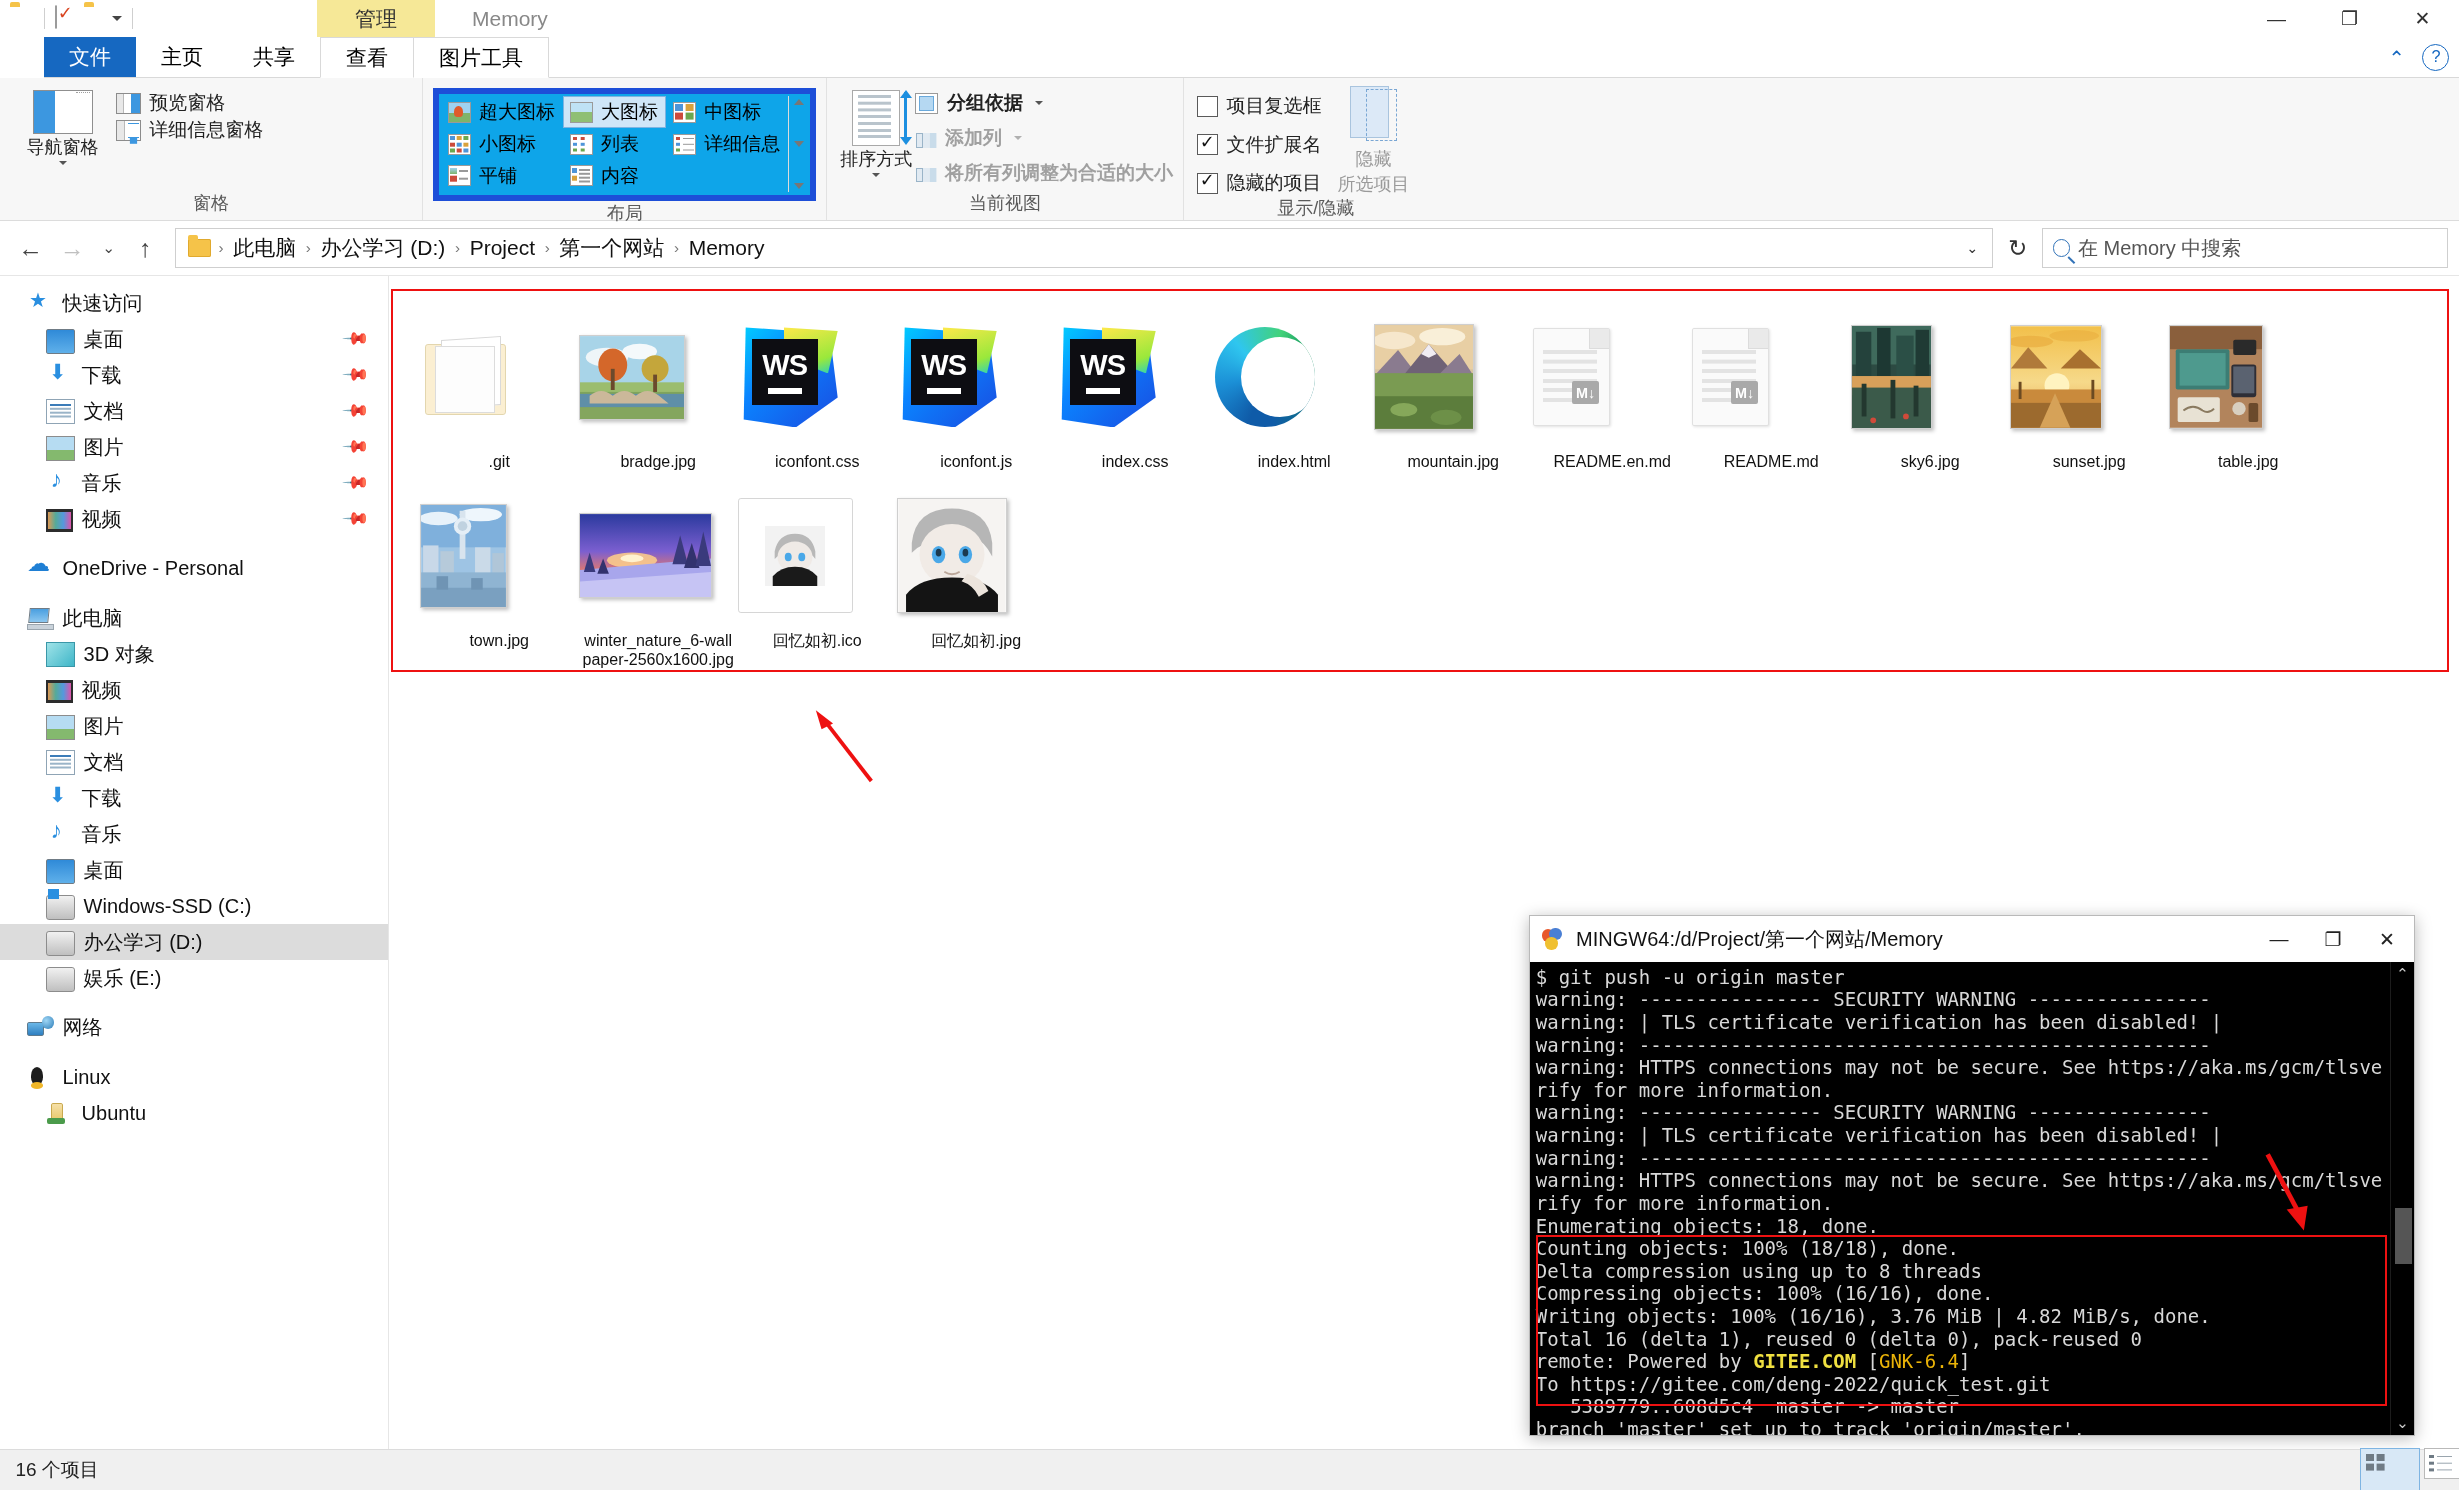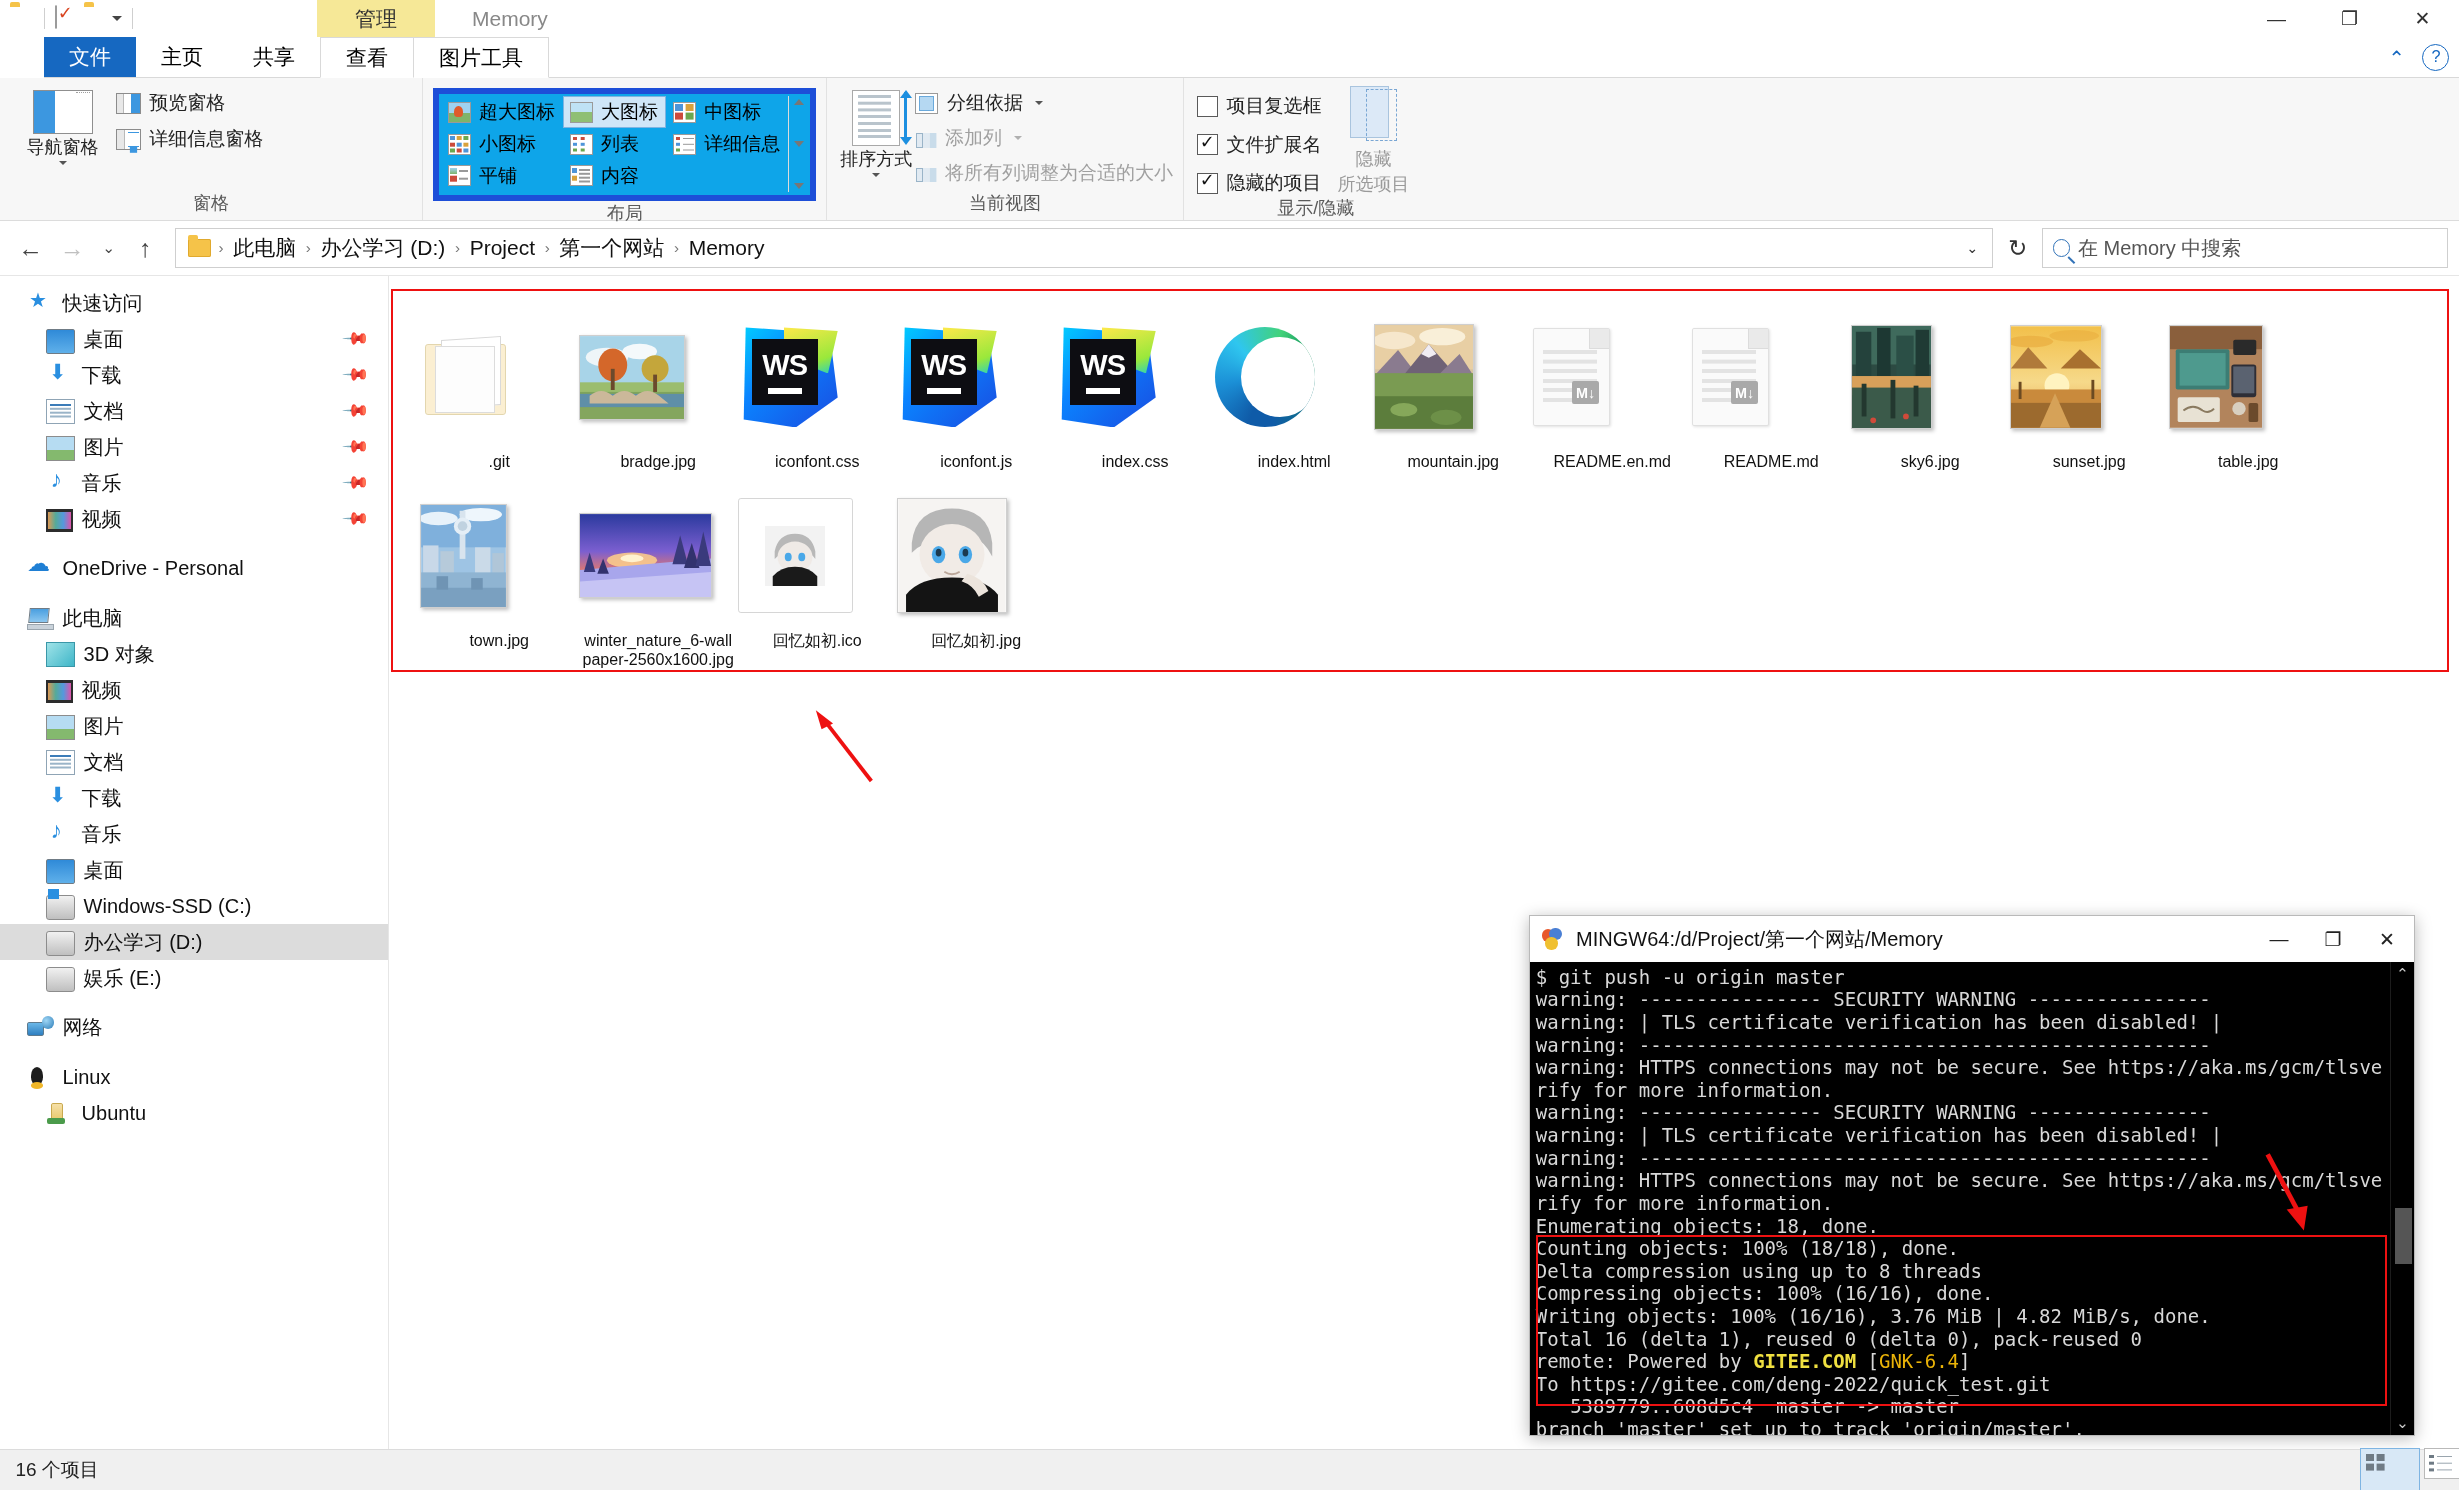--- a/index.html
+++ b/index.html
@@ -40,21 +40,21 @@
   .rgroup + .rgroup{border-left:1px solid #e2e2e2;}
   .rglabel{text-align:center;font-size:18px;color:#5a5a5a;padding-bottom:2.9px;}
   .rgbody{display:flex;align-items:flex-start;flex:1;}
   .bigbtn{display:flex;flex-direction:column;align-items:center;width:106px;padding-top:5.8px;}
   .bigbtn .lbl{font-size:18px;color:#222;margin-top:3.8px;text-align:center;line-height:1.15;}
   .bigbtn .lbl.dim{color:#9a9a9a;}
   .navpane-ic{width:60px;height:44px;border:1.9px solid #8f8f8f;background:#fff;position:relative;box-sizing:border-box;}
   .navpane-ic:before{content:"";position:absolute;left:0;top:0;bottom:0;width:21px;background:#3c97e0;}
   .navpane-ic:after{content:"";position:absolute;right:1.9px;top:1.9px;width:13.4px;height:3.8px;border-top:1.9px dotted #9f9f9f;}
   .small-caret{width:0;height:0;border-left:4.8px solid transparent;border-right:4.8px solid transparent;border-top:4.8px solid #555;margin-top:2.9px;}
-  .smallitems{display:flex;flex-direction:column;gap:10px;padding-top:6.7px;}
+  .smallitems{display:flex;flex-direction:column;gap:1px;padding-top:6.7px;}
   .sitem{display:flex;align-items:center;gap:8.6px;font-size:19px;color:#222;white-space:nowrap;}
   .sic{width:23px;height:19px;border:1.4px solid #8c8c8c;background:#fff;position:relative;flex:none;}
   .sic.pv:before{content:"";position:absolute;left:0;top:0;bottom:0;width:6.7px;background:#e8e8e8;border-right:1px solid #b9b9b9;}
   .sic.pv:after{content:"";position:absolute;right:0;top:0;bottom:0;width:8.6px;background:#3c97e0;}
   .sic.dt:before{content:"";position:absolute;left:0;top:0;bottom:0;width:7.7px;background:#e8e8e8;border-right:1px solid #b9b9b9;}
   .sic.dt:after{content:"";position:absolute;right:1px;top:1.9px;width:10.6px;height:13.4px;background:#fff;border-top:1.9px solid #3c97e0;border-bottom:1.9px solid #3c97e0;box-shadow:0 3.8px 0 -1.9px #3c97e0, 0 7.7px 0 -1.9px #3c97e0;}
   
   .gallery{border:6px solid #1d4ed8;background:#0ea5e9;display:flex;padding:2.9px 1.9px;}
   .gcol{display:flex;flex-direction:column;}
   .gitem{display:flex;align-items:center;gap:7.7px;font-size:19px;padding:2.9px 7.7px;white-space:nowrap;}
@@ -321,21 +321,21 @@
 
   <div class="rgroup" style="width:336px;">
     <div class="rgbody">
       <div class="bigbtn" style="width:115px;">
         <span class="sort-ic">
             <span class="sort-arrow"></span>
           </span>
         <span class="lbl">排序方式</span>
         <span class="small-caret"></span>
       </div>
-      <div class="smallitems" style="gap:8.6px;">
+      <div class="smallitems" style="gap:8.6px;font-weight:bold;">
         <div class="sitem">
           <span class="sq-ic"></span>
           <span>分组依据</span>
           <span class="small-caret" style="margin:0 0 0 3.8px;"></span>
         </div>
         <div class="sitem" style="color:#a0a0a0;">
           <span class="col-ic"></span>
           <span>添加列</span>
           <span class="small-caret" style="margin:0 0 0 3.8px;border-top-color:#b0b0b0;"></span>
         </div>

